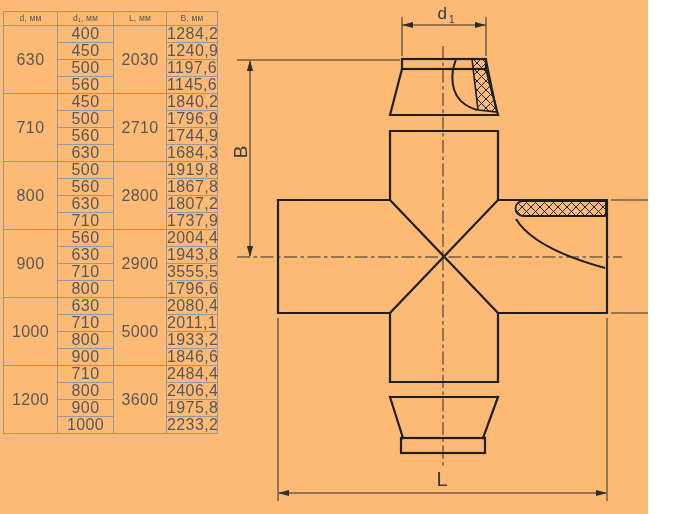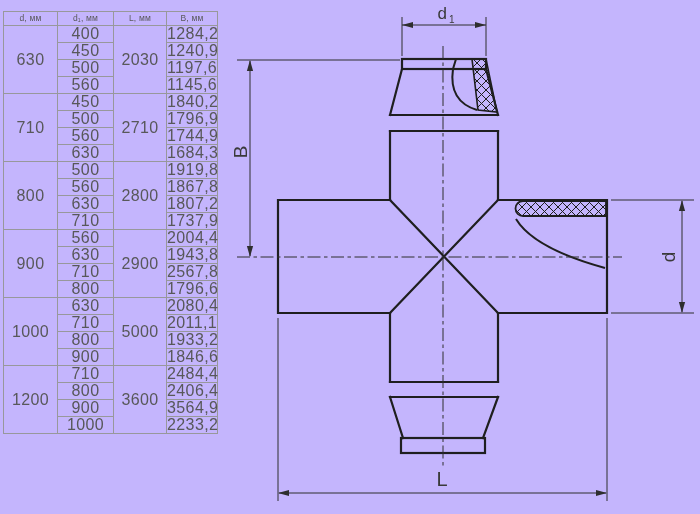--- a/index.html
+++ b/index.html
@@ -1,16 +1,16 @@
 <!DOCTYPE html>
 <html><head>
 <meta charset="utf-8">
 <style>
   html,body{margin:0;padding:0;background:#ffffff;}
-  #stage{position:relative;width:700px;height:514px;background:#c4b5fd;overflow:hidden;
+  #stage{position:relative;width:648px;height:514px;background:#fdba74;overflow:hidden;
          font-family:"Liberation Sans",sans-serif;}
   table.spec{position:absolute;left:3px;top:11px;width:214px;border-collapse:collapse;
              table-layout:fixed;color:#58585a;}
   table.spec th, table.spec td{border:1px solid #98989b;text-align:center;vertical-align:middle;
              padding:0;font-weight:normal;line-height:1;}
   table.spec th{height:13px;font-size:8.5px;letter-spacing:0.2px;}
   table.spec td{height:12.7px;font-size:16px;letter-spacing:0.4px;}
   svg text{font-family:"Liberation Sans",sans-serif;}
 </style>
 </head>
@@ -95,21 +95,21 @@
       <td>560</td>
       <td rowspan="4">2900</td>
       <td>2004,4</td>
     </tr>
     <tr>
           <td>630</td>
           <td>1943,8</td>
         </tr>
     <tr>
           <td>710</td>
-          <td>2567,8</td>
+          <td>3555,5</td>
         </tr>
     <tr>
           <td>800</td>
           <td>1796,6</td>
         </tr>
 
     <tr>
       <td rowspan="4">1000</td>
       <td>630</td>
       <td rowspan="4">5000</td>
@@ -133,21 +133,21 @@
       <td>710</td>
       <td rowspan="4">3600</td>
       <td>2484,4</td>
     </tr>
     <tr>
           <td>800</td>
           <td>2406,4</td>
         </tr>
     <tr>
           <td>900</td>
-          <td>3564,9</td>
+          <td>1975,8</td>
         </tr>
     <tr>
           <td>1000</td>
           <td>2233,2</td>
         </tr>
   </tbody>
     </table>
 
   <svg width="700" height="514" viewBox="0 0 700 514" style="position:absolute;left:0;top:0;">
     <defs>

